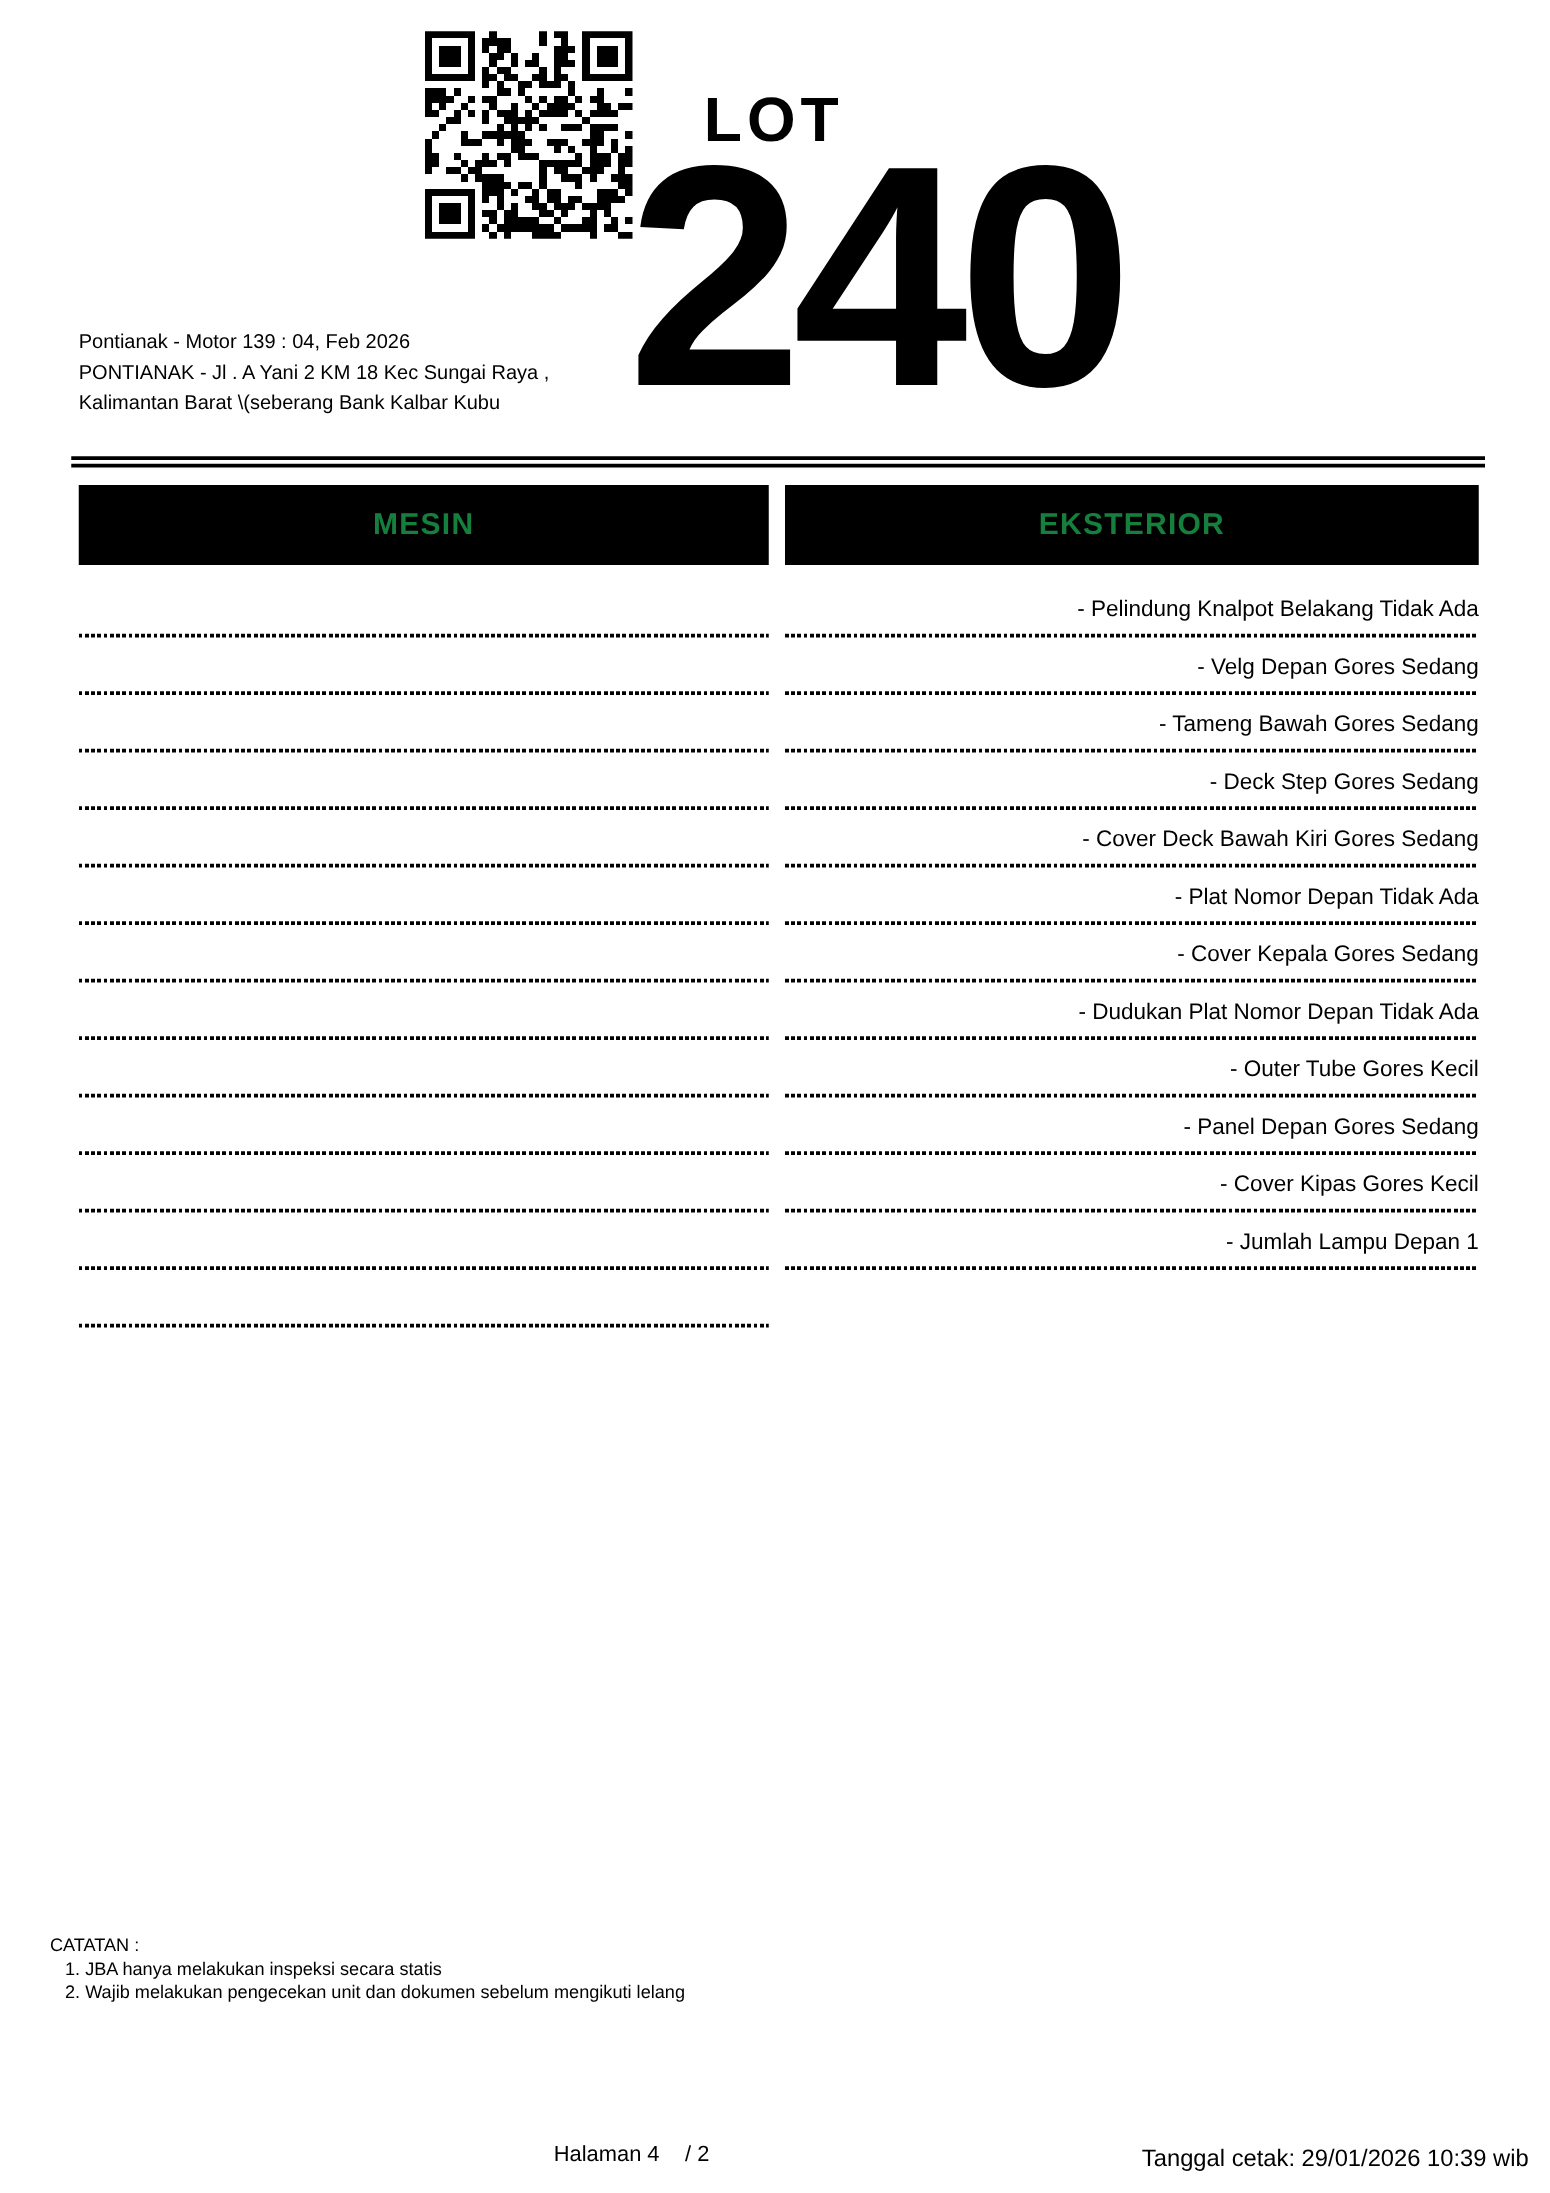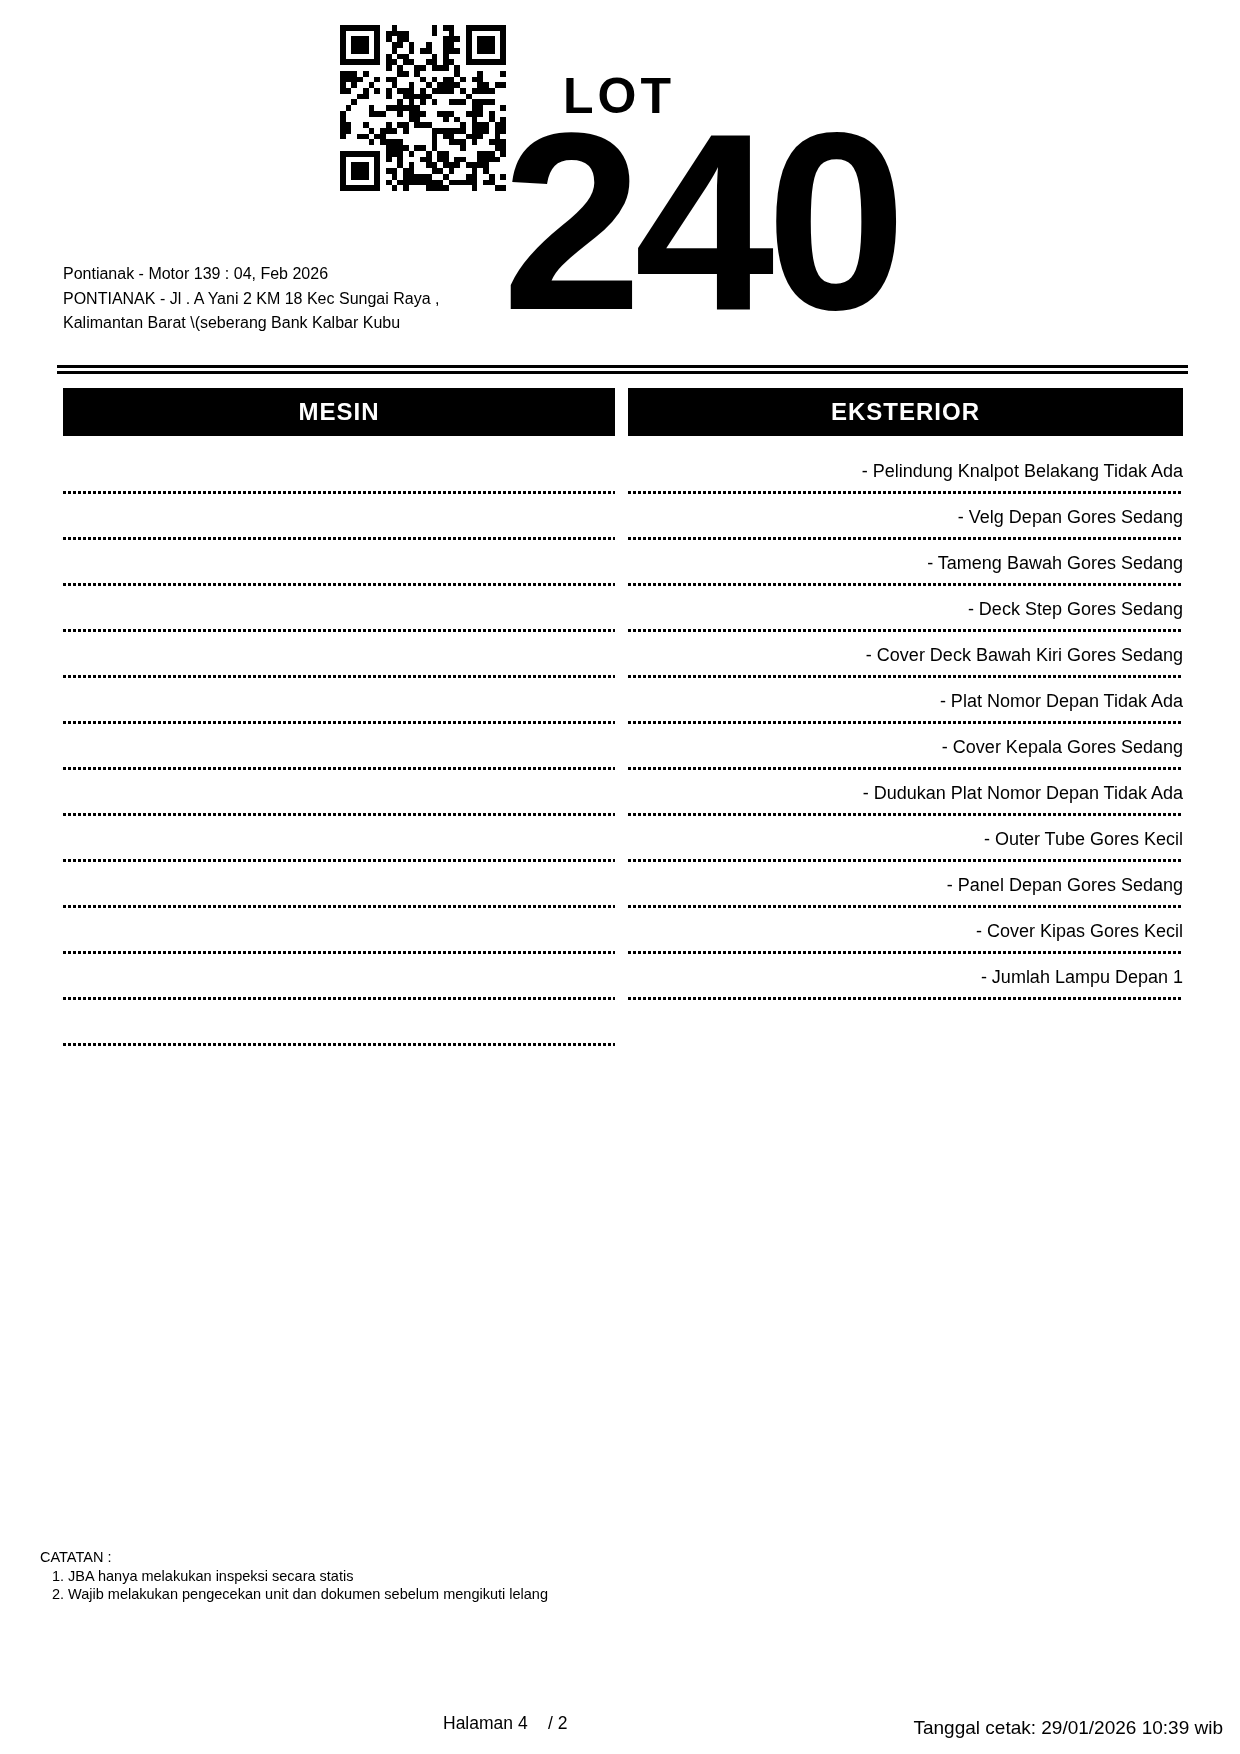--- a/index.html
+++ b/index.html
@@ -27,21 +27,21 @@
 
   .double-rule {
     position:absolute; left:57px; top:365px; width:1131px; height:9px;
     border-top:3px solid #000; border-bottom:3px solid #000;
   }
 
   .col { position:absolute; top:388px; }
   .col-mesin { left:63px; width:552px; }
   .col-eksterior { left:628px; width:555px; }
   .col-header {
-    height:48px; background:#000; color:#ffffff;
+    height:64px; background:#000; color:#15803d;
     display:flex; align-items:center; justify-content:center;
     font-size:24px; font-weight:bold; letter-spacing:1px;
   }
   .rows { margin-top:12px; }
   .row {
     position:relative; height:46px;
     display:flex; align-items:flex-end;
     padding:0 0 12px 36px;
     font-size:18px; white-space:nowrap;justify-content:flex-end;
   }

